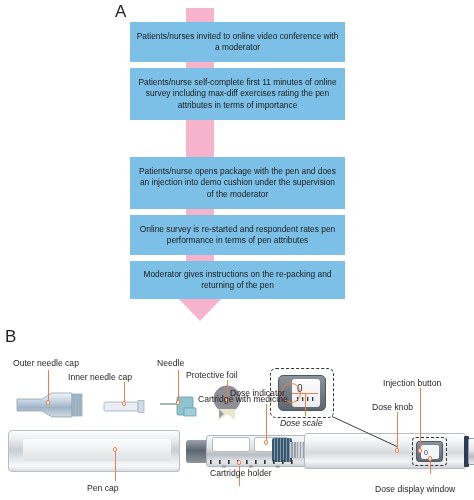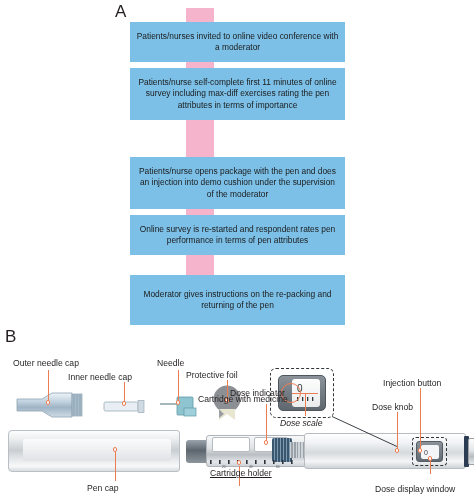--- a/index.html
+++ b/index.html
@@ -96,21 +96,21 @@
 
   <div class="flow-box" style="top:22px;height:40px;">Patients/nurses invited to online video conference with a moderator</div>
 
   <div class="flow-box" style="top:68px;height:52px;">Patients/nurse self-complete first 11 minutes of online survey including max-diff exercises rating the pen attributes in terms of importance</div>
 
 
   <div class="flow-box" style="top:157px;height:52px;">Patients/nurse opens package with the pen and does an injection into demo cushion under the supervision of the moderator</div>
 
   <div class="flow-box" style="top:215px;height:40px;">Online survey is re-started and respondent rates pen performance in terms of pen attributes</div>
 
-  <div class="flow-box" style="top:275px;height:50px;">Moderator gives instructions on the re-packing and returning of the pen</div>
+  <div class="flow-box" style="top:261px;height:38px;">Moderator gives instructions on the re-packing and returning of the pen</div>
 </div>
 
 <div id="panel-b">
 
   <div class="panel-letter" style="left:5px;top:-5px;">B</div>
 
   <div id="outer-cap">
     <svg width="68" height="26" viewBox="0 0 68 26">
       <defs>
         <linearGradient id="gcap" x1="0" y1="0" x2="0" y2="1">
@@ -259,16 +259,16 @@
   <div class="lbl" style="left:230px;top:56px;">Dose indicator</div>
 
   <div class="lbl" style="left:280px;top:86px;font-style:italic;">Dose scale</div>
 
   <div class="lbl" style="left:383px;top:46px;">Injection button</div>
 
   <div class="lbl" style="left:372px;top:70px;">Dose knob</div>
 
   <div class="lbl" style="left:87px;top:151px;">Pen cap</div>
 
-  <div class="lbl" style="left:210px;top:136px;text-decoration:underline;">Cartridge holder</div>
+  <div class="lbl" style="left:210px;top:136px;">Cartridge holder</div>
 
   <div class="lbl" style="left:375px;top:152px;">Dose display window</div>
 </div>
 
 </body></html>

